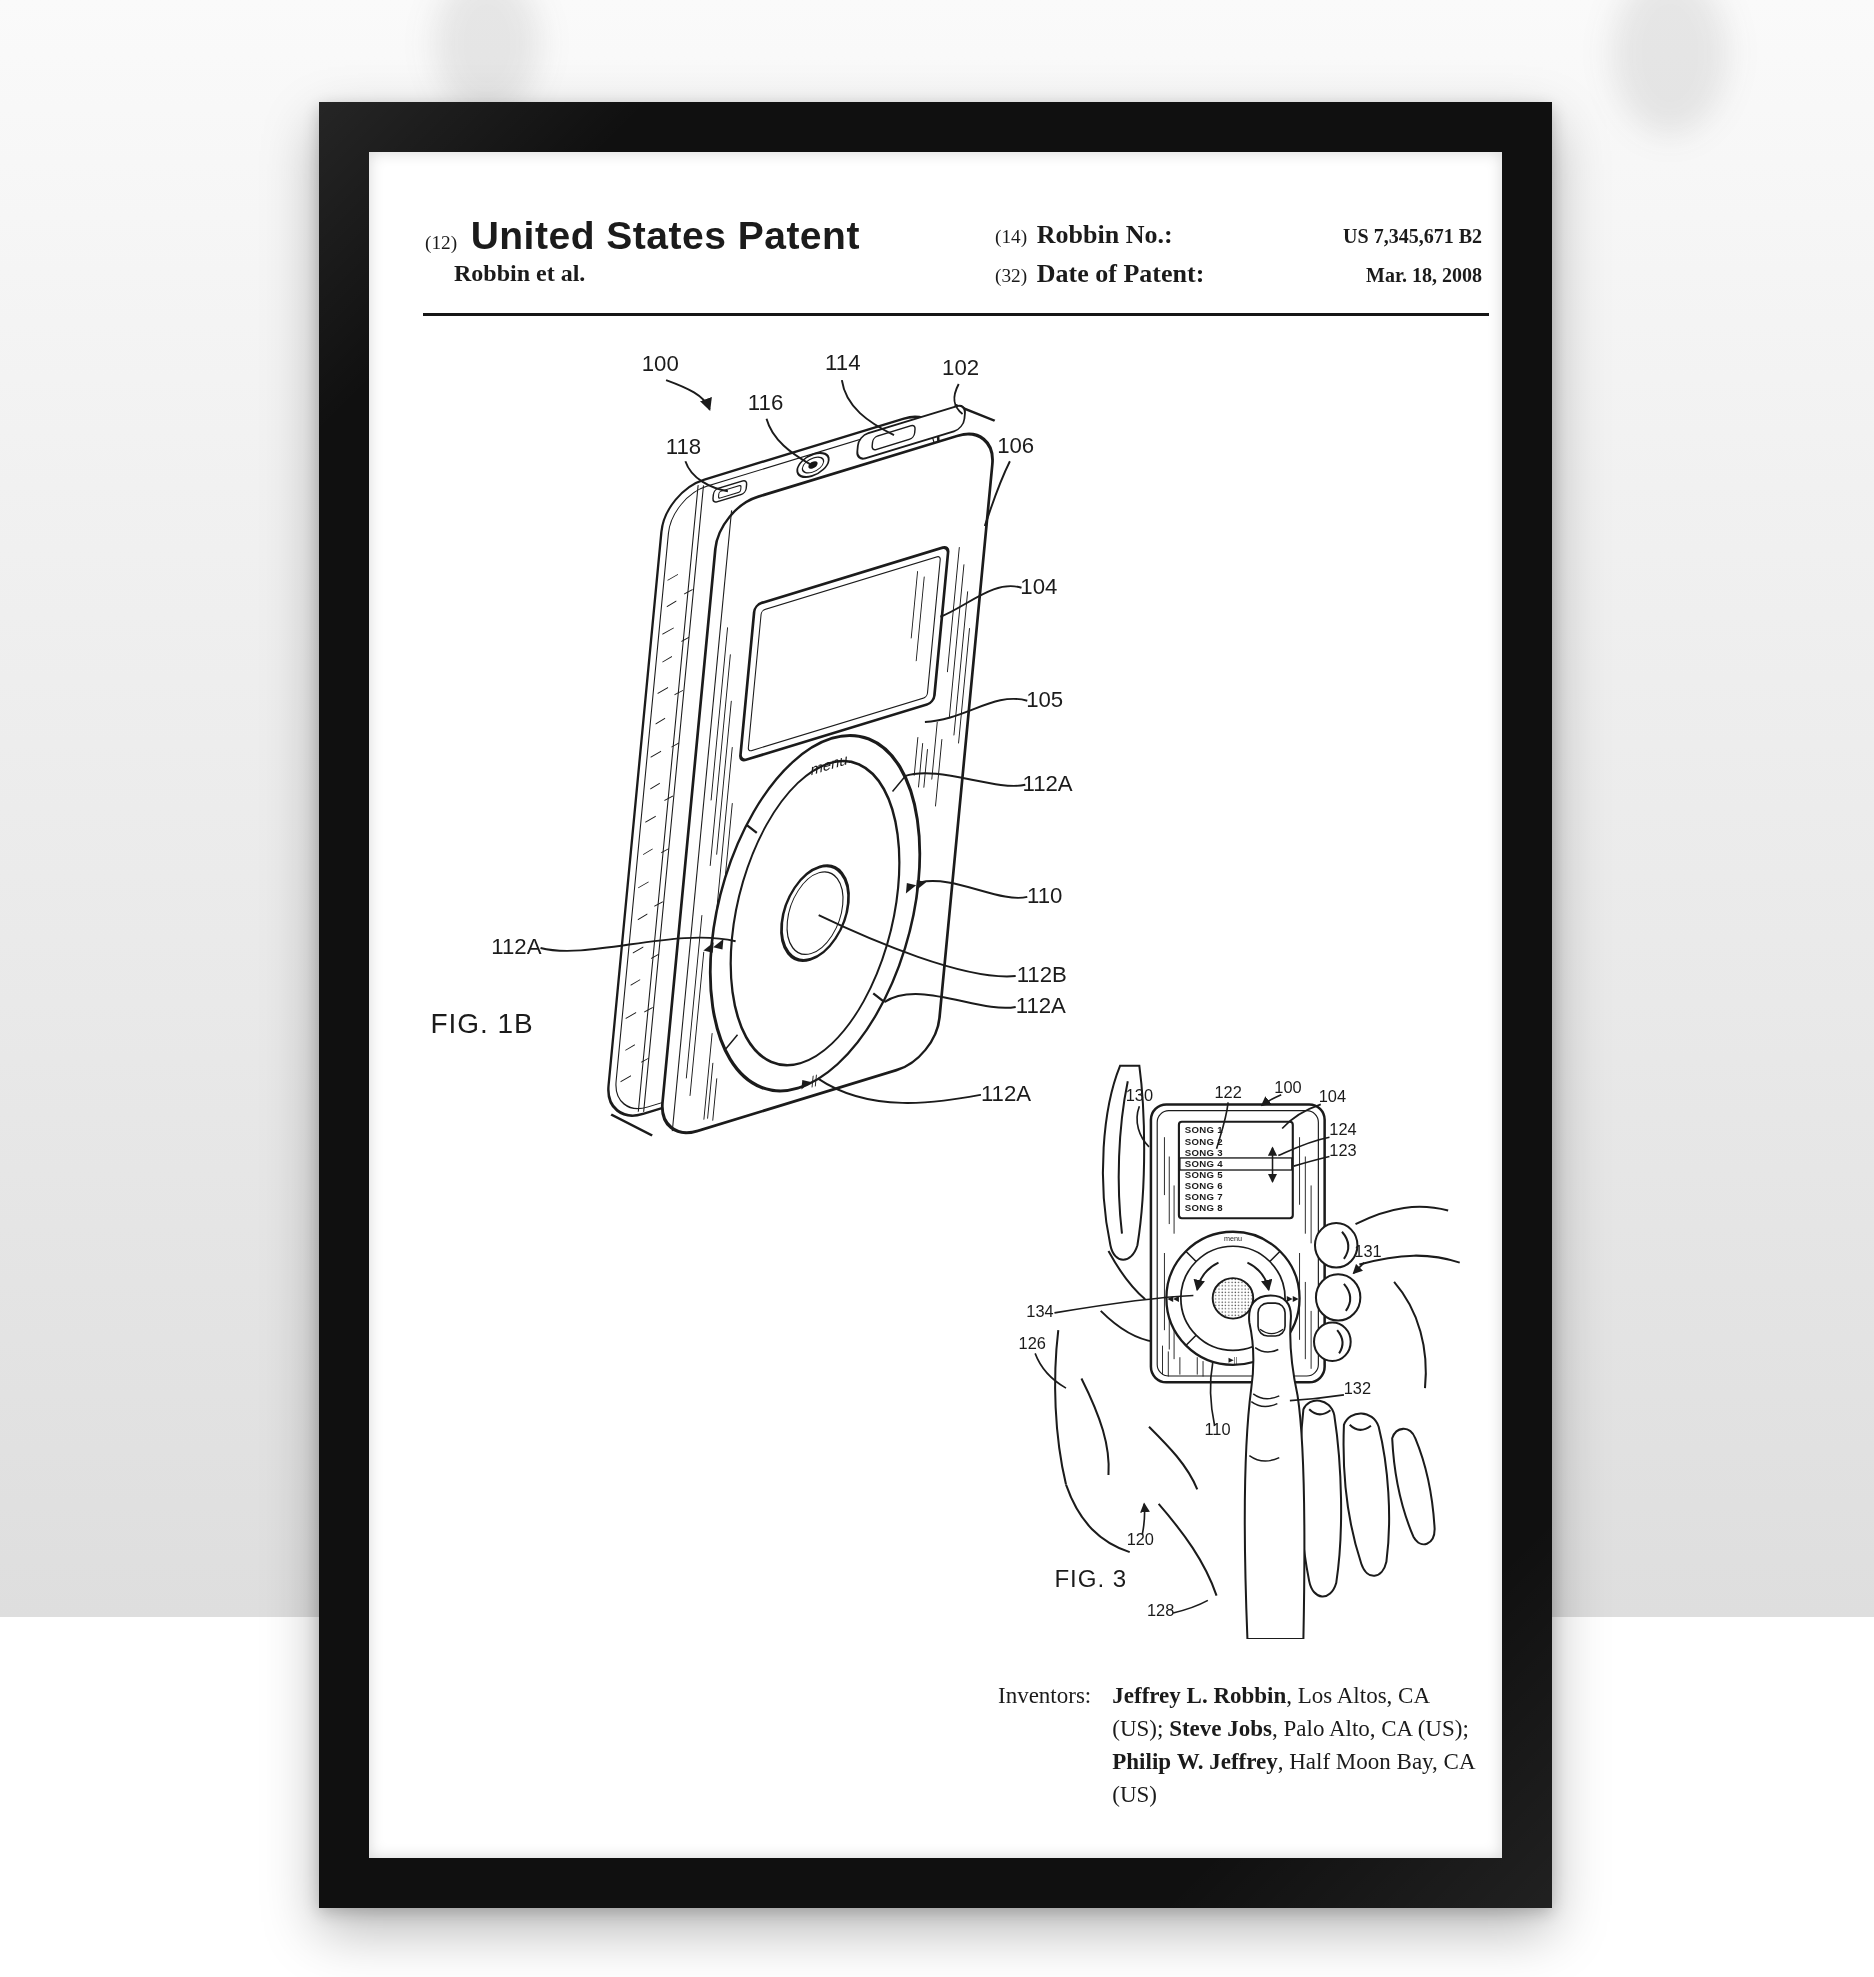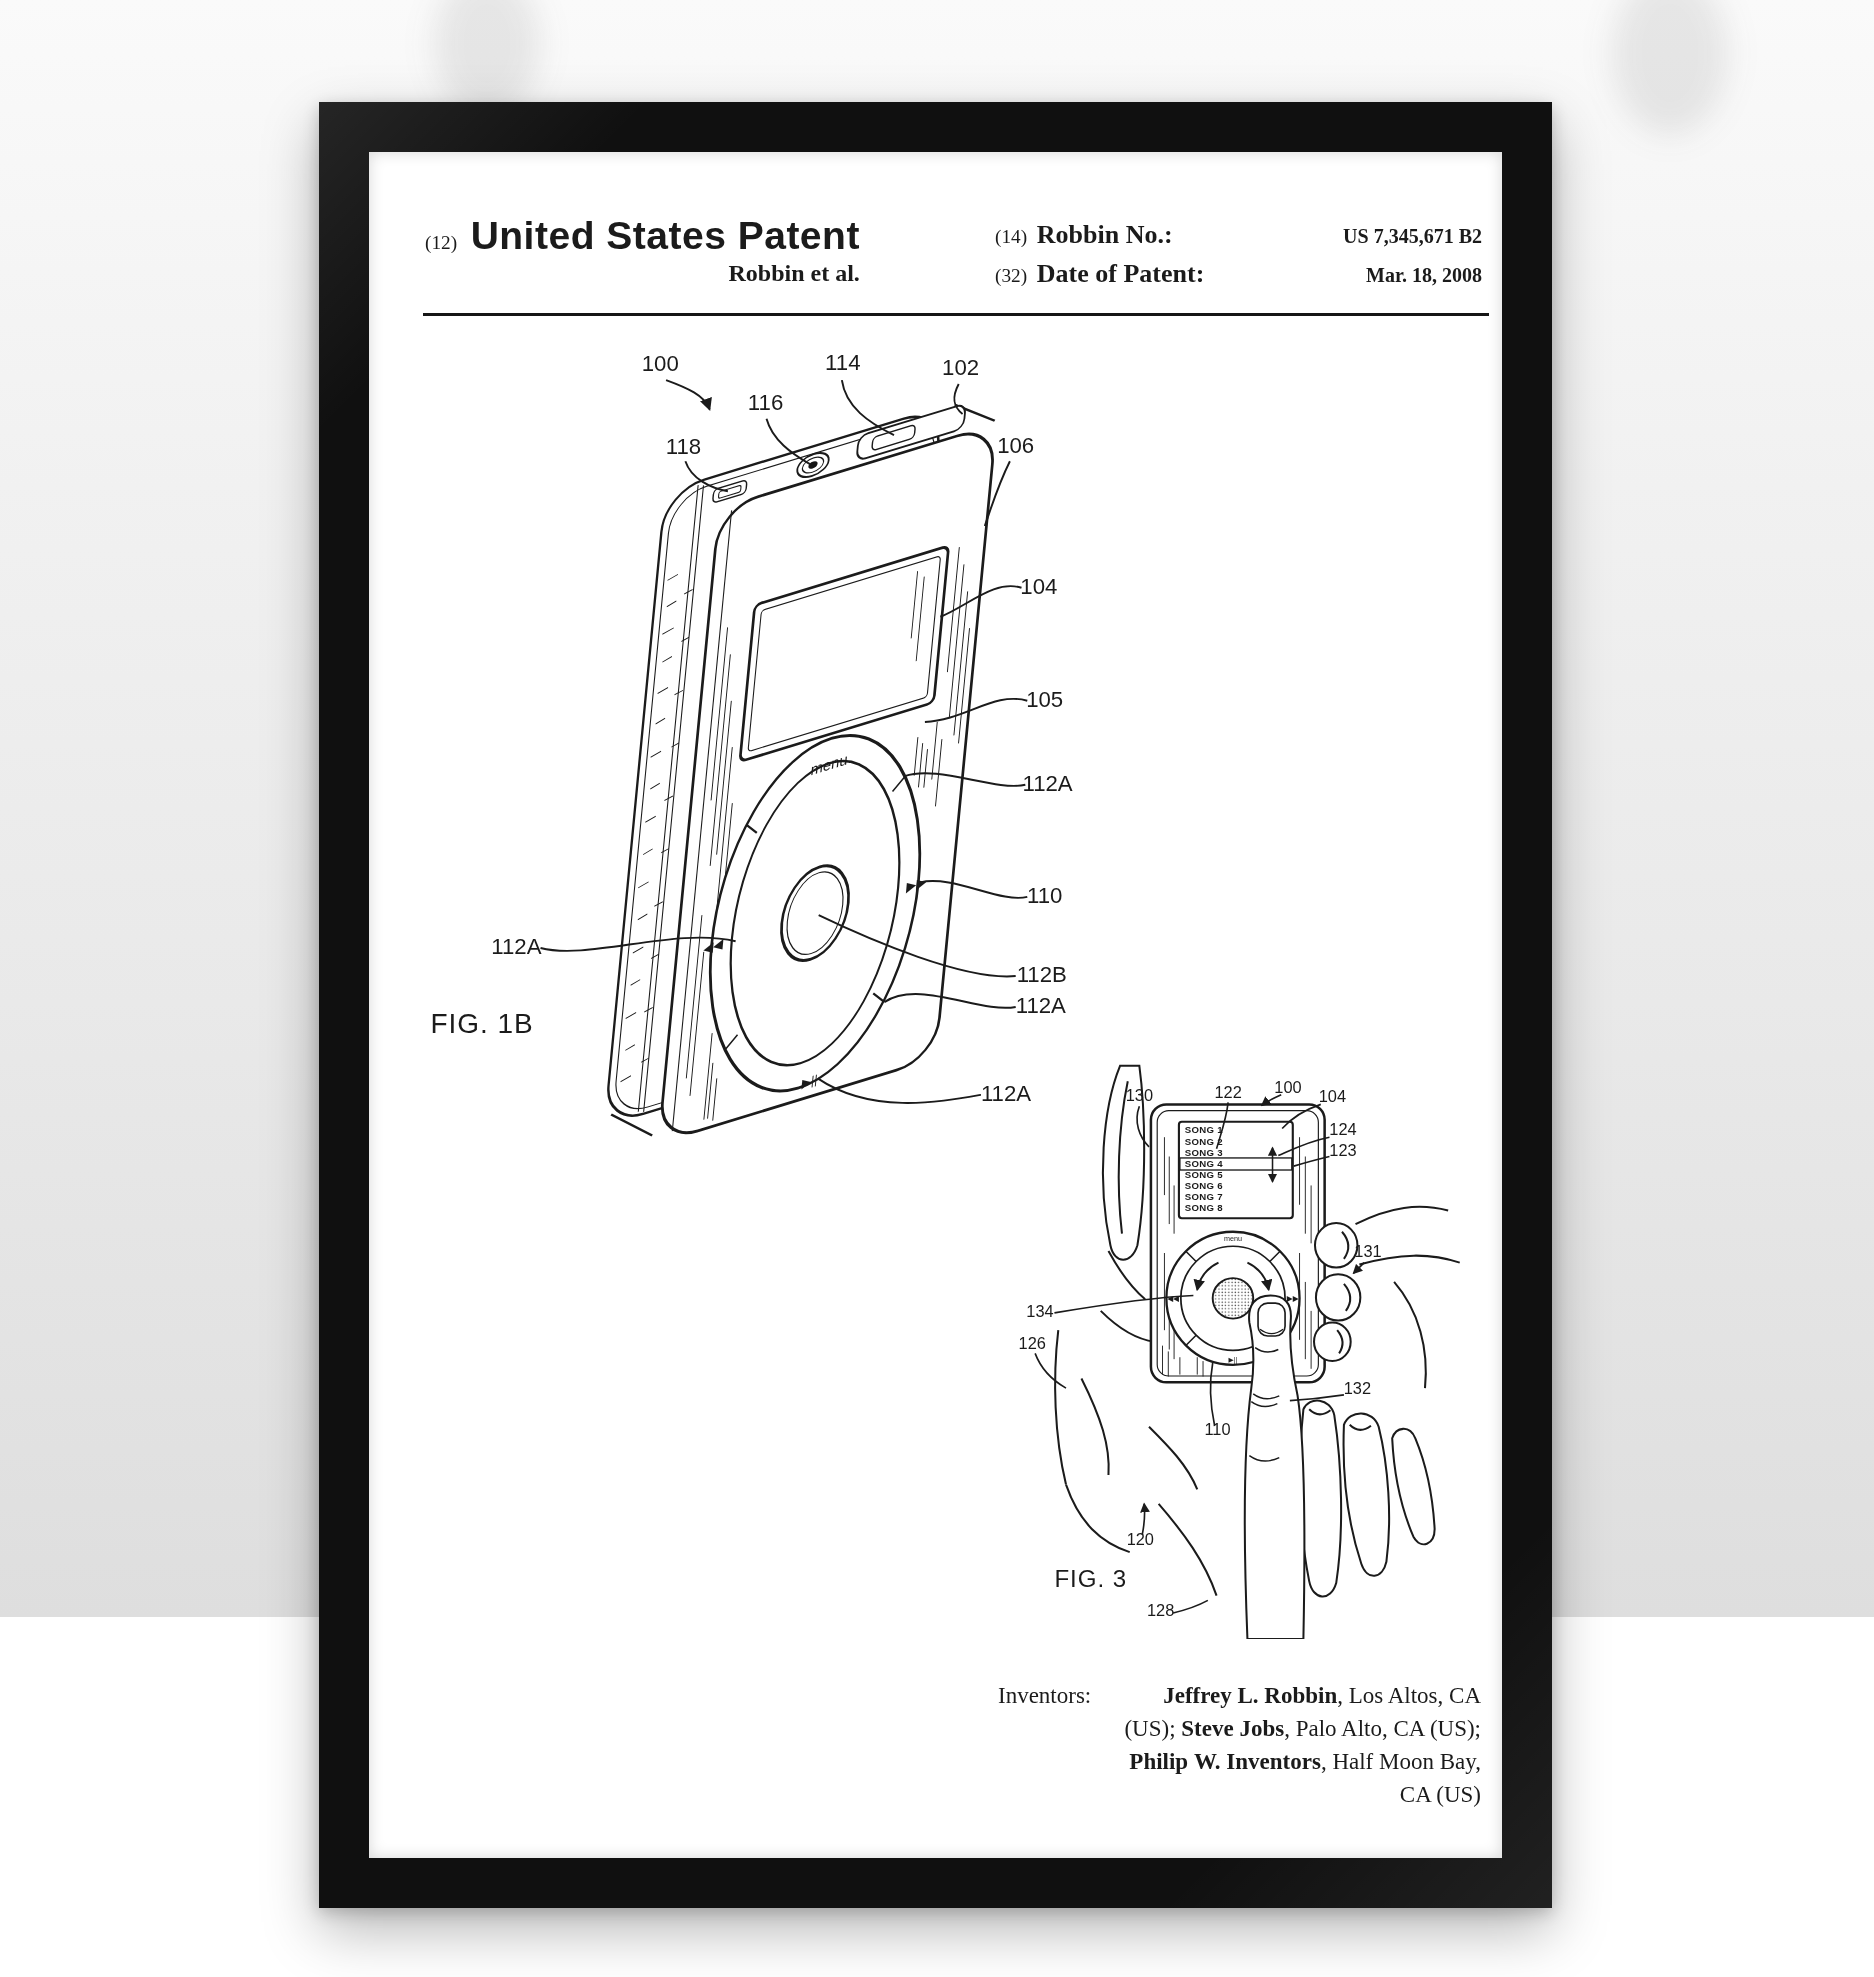--- a/index.html
+++ b/index.html
@@ -1,18 +1,18 @@
 <!DOCTYPE html>
 <html style="--frame: #101010; --paper: #ffffff; --ink: #1b1b1b; --wall: #ececec;"><head>
 <meta charset="utf-8">
 <style>
   *{box-sizing:border-box;margin:0;padding:0}
   html,body{width:1874px;height:1977px;overflow:hidden;font-family:"Liberation Sans",sans-serif}
   .scene{position:relative;width:1874px;height:1617px;
-    background:linear-gradient(180deg,#fafafa 0%,#f1f1f1 30%,#e9e9e9 62%,#dedede 100%);text-align:right;}
+    background:linear-gradient(180deg,#fafafa 0%,#f1f1f1 30%,#e9e9e9 62%,#dedede 100%);}
   .wall-shade{position:absolute;background:rgba(60,60,60,.10);filter:blur(15.4px);border-radius:50%}
   .shade-a{left:434px;top:-29px;width:106px;height:145px}
   .shade-b{left:1612px;top:-29px;width:116px;height:164px}
   .frame{position:absolute;left:319px;top:102px;width:1233px;height:1806px;background:var(--frame,#101010);
     box-shadow:0 23px 53px rgba(0,0,0,.28),0 4.8px 15.4px rgba(0,0,0,.20)}
   .frame::before{content:"";position:absolute;inset:0;pointer-events:none;
     background:linear-gradient(135deg,rgba(255,255,255,.09),rgba(255,255,255,0) 11%),
                linear-gradient(-45deg,rgba(255,255,255,.07),rgba(255,255,255,0) 13%)}
   .paper{position:absolute;left:50px;top:50px;width:1133px;height:1706px;background:var(--paper,#ffffff);
     box-shadow:inset 0 0 15.4px rgba(0,0,0,.16);color:var(--ink,#1b1b1b)}
@@ -265,20 +265,20 @@
           <text class="ref3" x="1202" y="1676" text-anchor="middle">128</text>
         </g>
         <text class="cap3" x="1092" y="1646">FIG. 3</text>
       </svg>
 
       <div class="inventors">
         <span class="inv-label">Inventors:</span>
         <span class="inv-lines">
           <span><b>Jeffrey L. Robbin</b><span>, Los Altos, CA (US);</span></span>
           <span><b>Steve Jobs</b><span>, Palo Alto, CA (US); </span><b>Philip</b></span>
-          <span><b>W. Inventors</b><span>, Half Moon Bay, CA (US)</span></span>
+          <span><b>W. Jeffrey</b><span>, Half Moon Bay, CA (US)</span></span>
         </span>
       </div>
 
     </div>
   </div>
 </div>
 
 
 </body></html>

